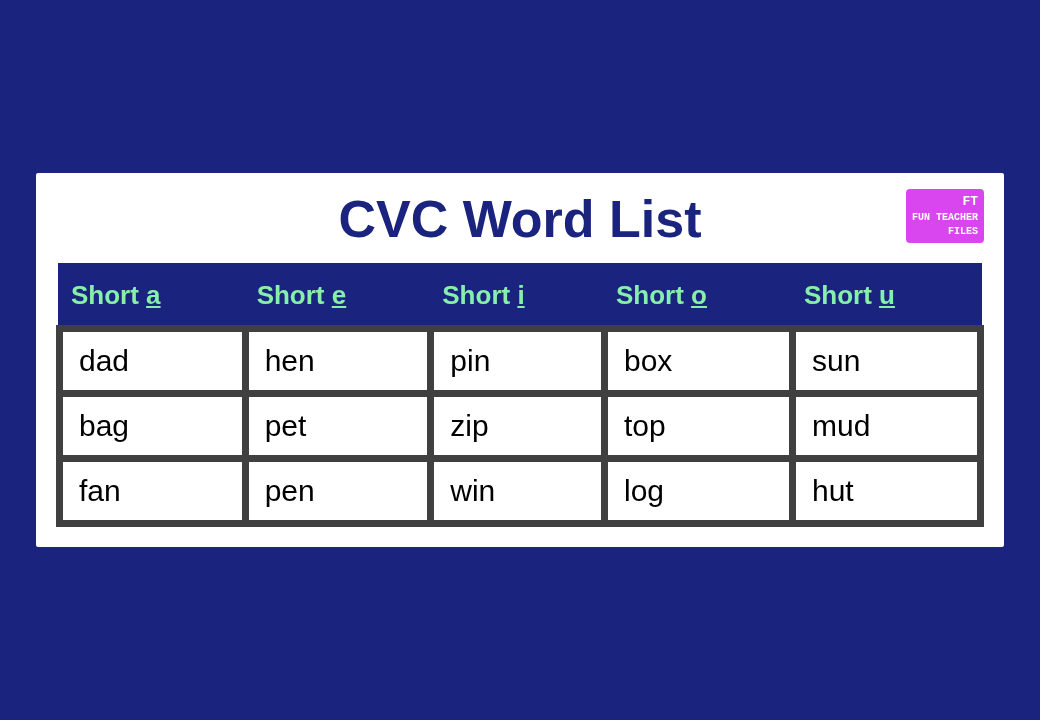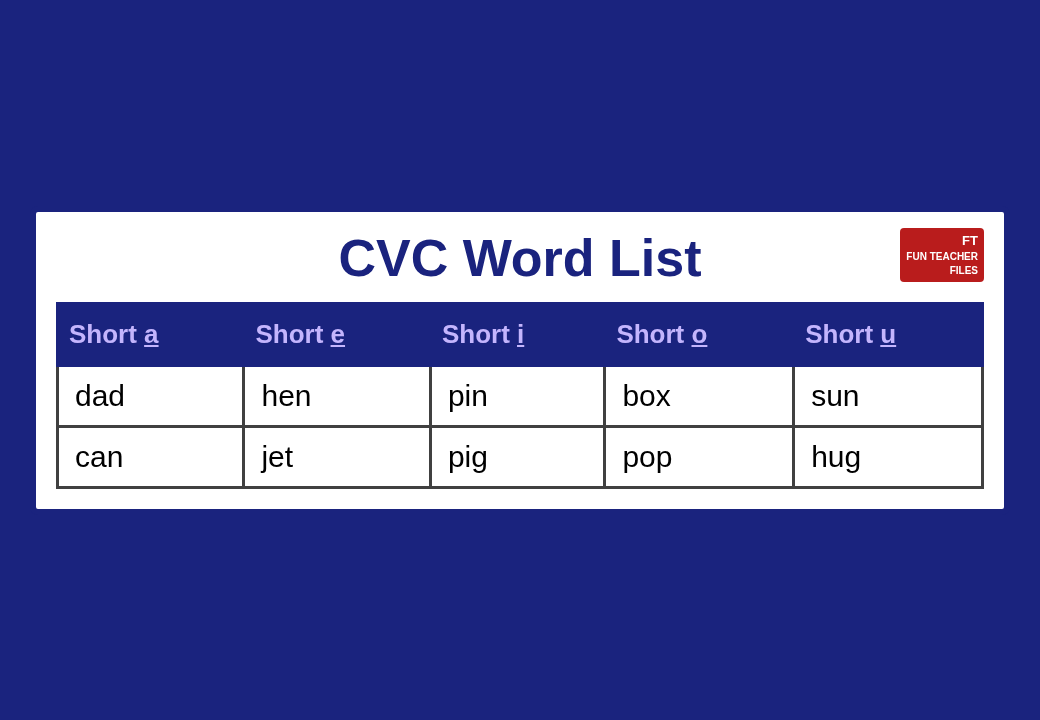--- a/index.html
+++ b/index.html
@@ -30,50 +30,51 @@
     .main-title {
       color: #1a237e;
       font-size: 52px;
       font-weight: bold;
       text-align: center;
     }
     .logo {
       position: absolute;
       right: 0;
       top: 0;
-      background: #b91c1c;
+      background: #d946ef;
       color: white;
       font-size: 10px;
       font-weight: bold;
       padding: 4px 6px;
       border-radius: 4px;
       text-align: right;
       line-height: 1.4;
+      font-family: Liberation Mono, monospace;
     }
     .logo .ft {
       font-size: 13px;
       font-weight: bold;
     }
     table {
       width: 100%;
       border-collapse: collapse;
     }
     th {
       background: #1a237e;
-      color: #c4b5fd;
+      color: #86efac;
       font-size: 26px;
       font-weight: bold;
       padding: 14px 10px;
       border: 3px solid #1a237e;
       text-align: left;
     }
     td {
       font-size: 30px;
       padding: 12px 16px;
-      border: 3px solid #404040;
+      border: 7px solid #404040;
     }
     th { background: #1a237e !important; }
     .col-a-header { background: #1a237e !important; }
   </style>
 </head>
 <body>
 
 <div class="card">
   <div class="title-row">
     <h1 class="main-title">CVC Word List</h1>
@@ -96,21 +97,28 @@
     </thead>
     <tbody id="table-body">
     <tr>
           <td class="col-a">dad</td>
           <td class="col-e">hen</td>
           <td class="col-i">pin</td>
           <td class="col-o">box</td>
           <td class="col-u">sun</td>
         </tr>
         <tr>
-          <td class="col-a">can</td>
-          <td class="col-e">jet</td>
-          <td class="col-i">pig</td>
-          <td class="col-o">pop</td>
-          <td class="col-u">hug</td>
+          <td class="col-a">bag</td>
+          <td class="col-e">pet</td>
+          <td class="col-i">zip</td>
+          <td class="col-o">top</td>
+          <td class="col-u">mud</td>
+        </tr>
+        <tr>
+          <td class="col-a">fan</td>
+          <td class="col-e">pen</td>
+          <td class="col-i">win</td>
+          <td class="col-o">log</td>
+          <td class="col-u">hut</td>
         </tr>
       </tbody>
   </table>
 </div>
 
 </body></html>

